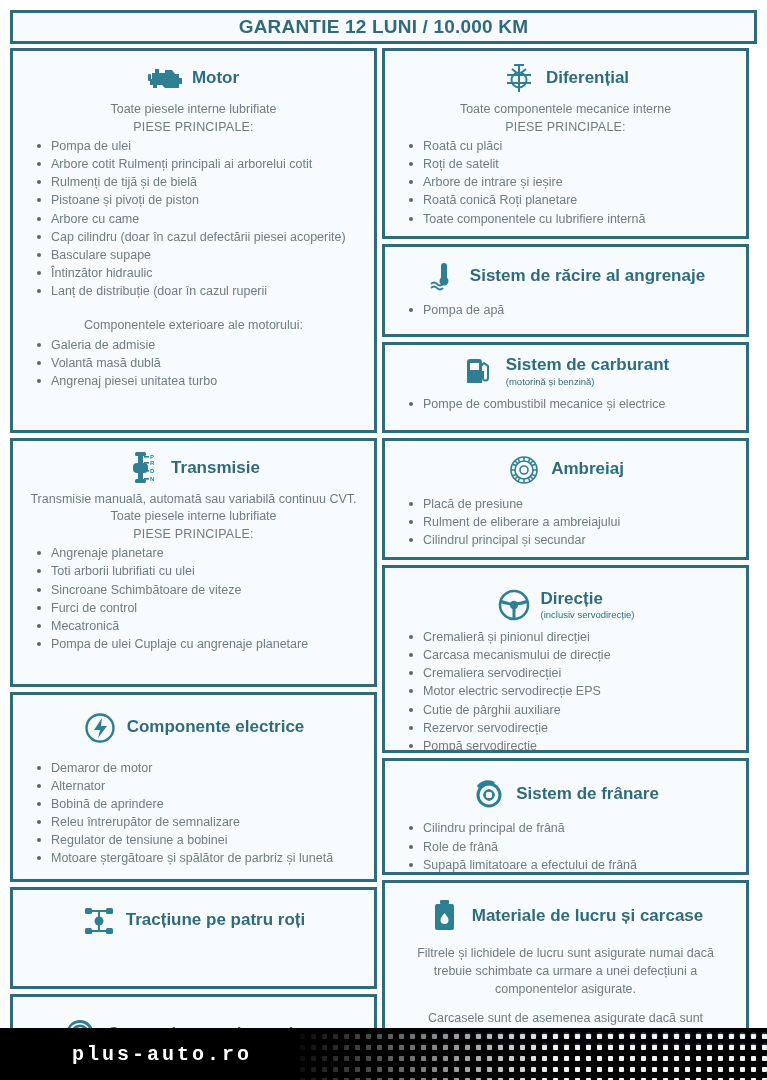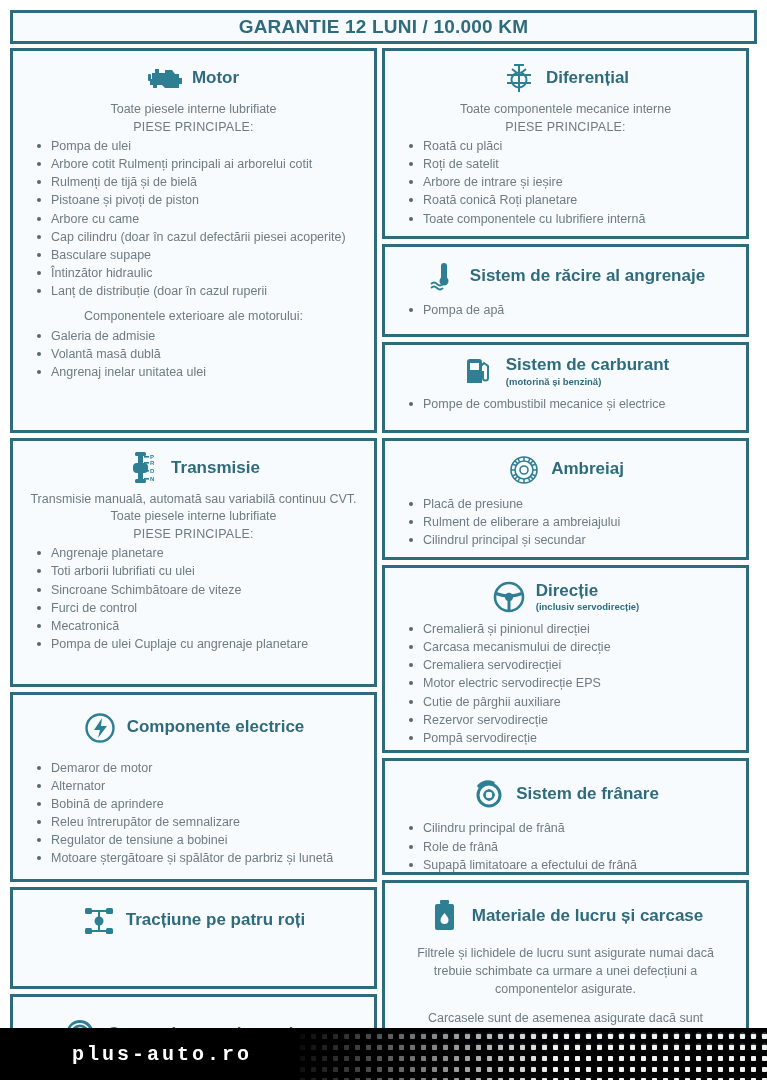--- a/index.html
+++ b/index.html
@@ -85,21 +85,21 @@
   .card-head .ttl {
     color: #2e6b7d;
     font-size: 17px;
     font-weight: bold;
     line-height: 1.1;
     white-space: nowrap;
   }
   .card-head .sub {
     color: #2e6b7d;
     font-size: 9.5px;
-    font-weight: bold;
+    font-weight: normal;
     line-height: 1.2;
     margin-top: 1px;
   }
 
   .intro {
     color: #6f7b82;
     font-size: 12.5px;
     text-align: center;
     line-height: 1.32;
     margin-bottom: 1px;
@@ -212,25 +212,25 @@
           <li>Pompa de ulei</li>
           <li>Arbore cotit Rulmenți principali ai arborelui cotit</li>
           <li>Rulmenți de tijă și de bielă</li>
           <li>Pistoane și pivoți de piston</li>
           <li>Arbore cu came</li>
           <li>Cap cilindru (doar în cazul defectării piesei acoperite)</li>
           <li>Basculare supape</li>
           <li>Întinzător hidraulic</li>
           <li>Lanț de distribuție (doar în cazul ruperii</li>
         </ul>
-        <div class="intro" style="margin-top:8px">Componentele exterioare ale motorului:</div>
+        <div class="intro" style="margin-top:17px">Componentele exterioare ale motorului:</div>
         <ul class="items">
           <li>Galeria de admisie</li>
           <li>Volantă masă dublă</li>
-          <li>Angrenaj inelar unitatea ulei</li>
+          <li>Angrenaj piesei unitatea turbo</li>
         </ul>
       </div>
 
       <div class="card" style="height:255px">
         <div class="card-head">
           <span class="icon">
             <svg width="30" height="32" viewBox="0 0 30 32" fill="currentColor">
               <rect x="9" y="2" width="5" height="28" rx="1.5"></rect>
               <rect x="4" y="11" width="15" height="10" rx="4"></rect>
               <rect x="6" y="0" width="11" height="4" rx="1.5"></rect>
@@ -411,21 +411,21 @@
           </span>
         </div>
         <ul class="items" style="margin-top:8px">
           <li>Placă de presiune</li>
           <li>Rulment de eliberare a ambreiajului</li>
           <li>Cilindrul principal și secundar</li>
         </ul>
       </div>
 
       <div class="card" style="height:196px">
-        <div class="card-head" style="margin-top:6px">
+        <div class="card-head" style="margin-top:14px">
           <span class="icon">
             <svg width="34" height="34" viewBox="0 0 34 34" fill="none" stroke="currentColor" stroke-width="2.6">
               <circle cx="17" cy="17" r="14"></circle>
               <circle cx="17" cy="17" r="4.2" fill="currentColor" stroke="none"></circle>
               <path d="M17 21v11" stroke-width="3"></path>
               <path d="M4 13.5q13 5 26 0" stroke-width="3"></path>
             </svg>
           </span>
           <span class="head-text">
             <span class="ttl">Direcție</span>

